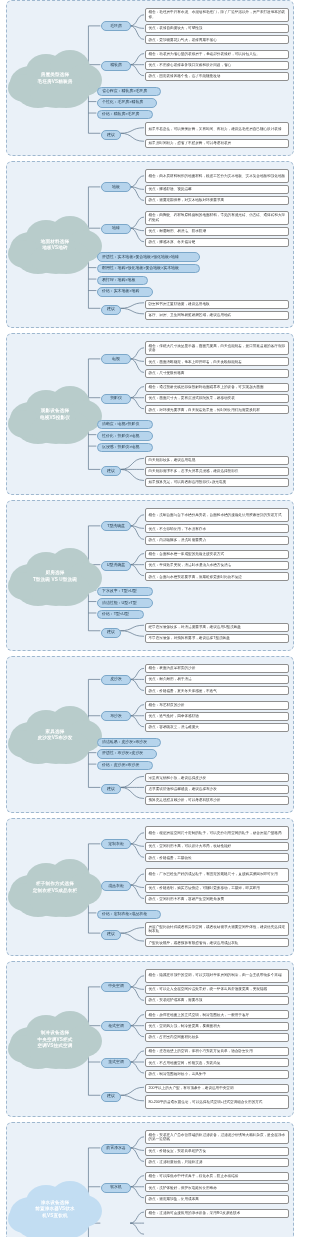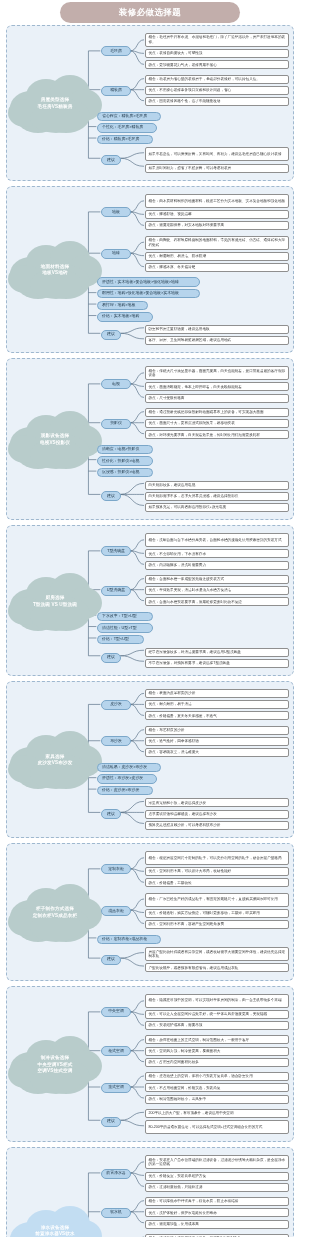--- a/index.html
+++ b/index.html
@@ -77,25 +77,20 @@
     z-index:3;
     overflow:hidden;
   }
   .leaf .txt{display:block;width:100%;}
 </style>
 </head>
 <body>
 
 <div id="page">
 
-  <div class="title-wrap">
-    <div class="title-banner">
-      <span class="title-text">装修必做选择题</span>
-    </div>
-  </div>
 
   <div id="sections-host">
       <div class="section" id="section-1" style="height: 155.8px; width: 288px;">
         <div class="map">
           <svg class="edges" viewBox="0 0 288 155.79999999999998" preserveAspectRatio="none">
             <path d="M124,25.199999999999996 C131.7,25.199999999999996 130.3,14 138,14" fill="none" stroke="#5c7388" stroke-width="0.7"></path>
             <path d="M124,25.199999999999996 C131.7,25.199999999999996 130.3,27.7 138,27.7" fill="none" stroke="#5c7388" stroke-width="0.7"></path>
             <path d="M124,25.199999999999996 C131.7,25.199999999999996 130.3,38.9 138,38.9" fill="none" stroke="#5c7388" stroke-width="0.7"></path>
             <path d="M124,64.5 C131.7,64.5 130.3,53.3 138,53.3" fill="none" stroke="#5c7388" stroke-width="0.7"></path>
             <path d="M124,64.5 C131.7,64.5 130.3,64.5 138,64.5" fill="none" stroke="#5c7388" stroke-width="0.7"></path>

